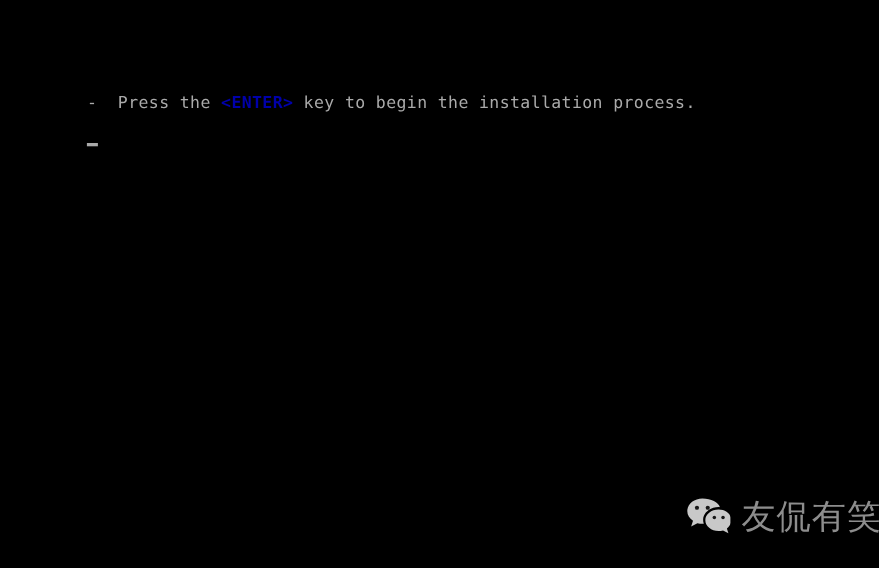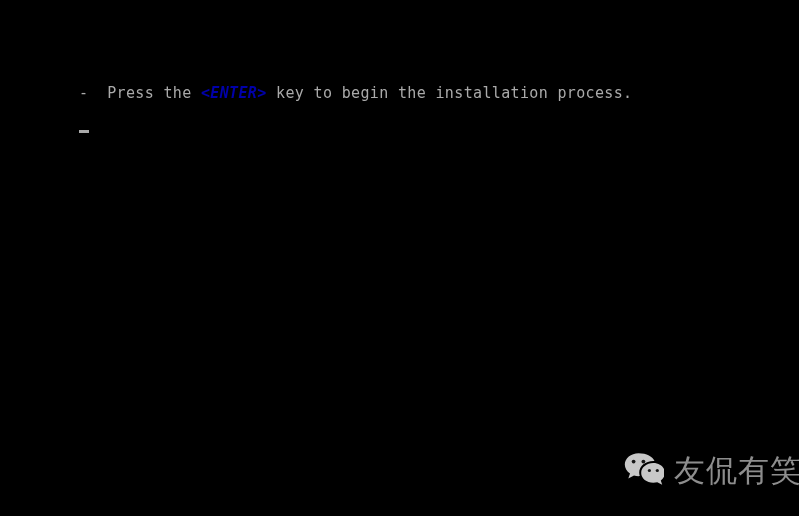--- a/index.html
+++ b/index.html
@@ -43,21 +43,20 @@
   }
 
   .seg-dash,
   .seg-text {
     color: #aaaaaa;
   }
 
   .seg-key {
     color: #0000aa;
     font-weight: bold;
-    font-style: italic;
   }
 
   
   .cursor {
     position: absolute;
     left: 79px;
     top: 130px;
     width: 10px;
     height: 3px;
     background: #aaaaaa;

